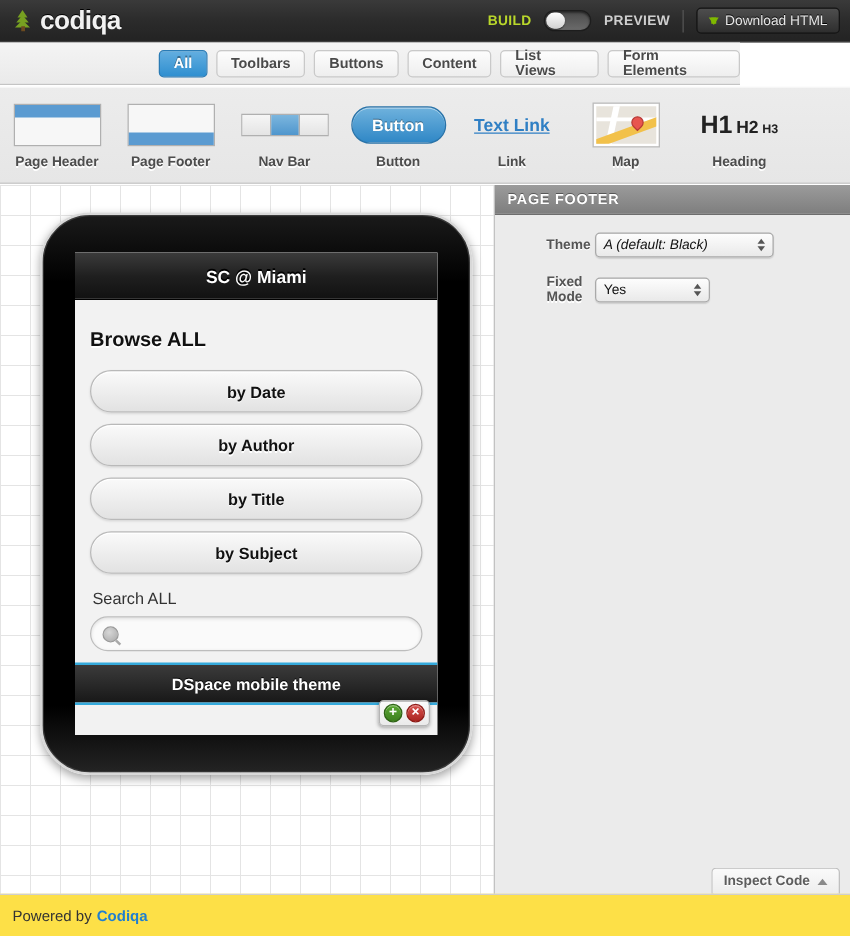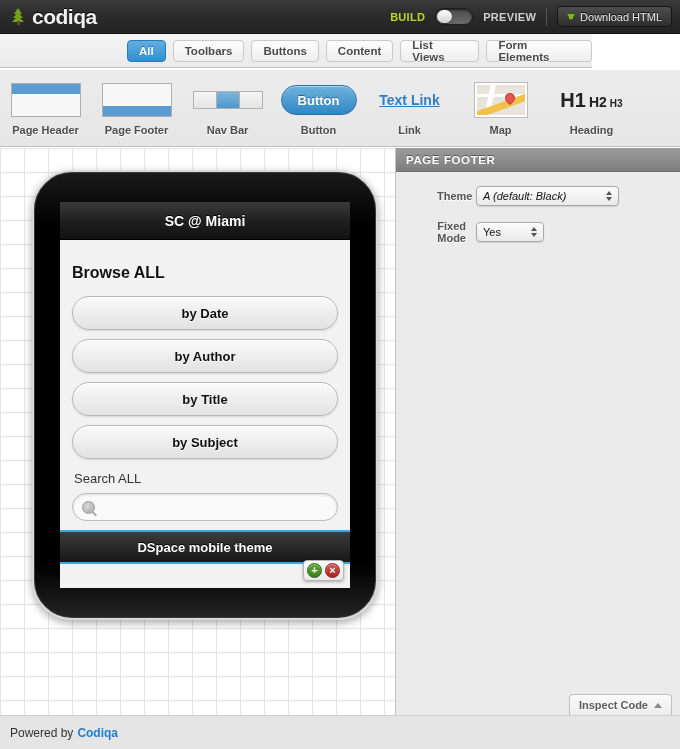--- a/index.html
+++ b/index.html
@@ -228,35 +228,35 @@
   .sel .arrows {
     position: absolute; right: 6px; top: 50%; transform: translateY(-50%);
     display: flex; flex-direction: column; gap: 2px;
   }
   .sel .arrows i {
     width: 0; height: 0; border-left: 3px solid transparent; border-right: 3px solid transparent;
   }
   .sel .arrows i.up { border-bottom: 4px solid #555; }
   .sel .arrows i.dn { border-top: 4px solid #555; }
   .sel.theme { width: 143px; font-style: italic; }
-  .sel.fixed { width: 68px; }
+  .sel.fixed { width: 92px; }
 
   .inspect {
     position: absolute; right: 8px; bottom: 0px; height: 21px; padding: 0 9px;
     background: linear-gradient(to bottom,#fafafa,#ededed);
     border: 1px solid #c0c0c0; border-bottom: none; border-radius: 4px 4px 0 0;
     display: flex; align-items: center; gap: 6px;
     font-size: 11px; font-weight: bold; color: #5d5d5d; text-shadow: 0 1px 0 #fff; cursor: pointer;
   }
   .inspect .up { width:0;height:0;border-left:4px solid transparent;border-right:4px solid transparent;border-bottom:5px solid #8a8a8a; }
 
   
   .pagefooter {
     position: absolute; left: 0; top: 715px; width: 680px; height: 34px;
-    background: #e5e5e5; border-top: 1px solid #cfcfcf;
+    background: #fde047; border-top: 1px solid #cfcfcf;
     display: flex; align-items: center; padding-left: 10px;
     font-size: 12px; color: #333;
   }
   .pagefooter .brand { color: #1f7fd0; font-weight: bold; margin-left: 4px; }
 </style>
 </head>
 <body>
 
 <div id="app">
 

